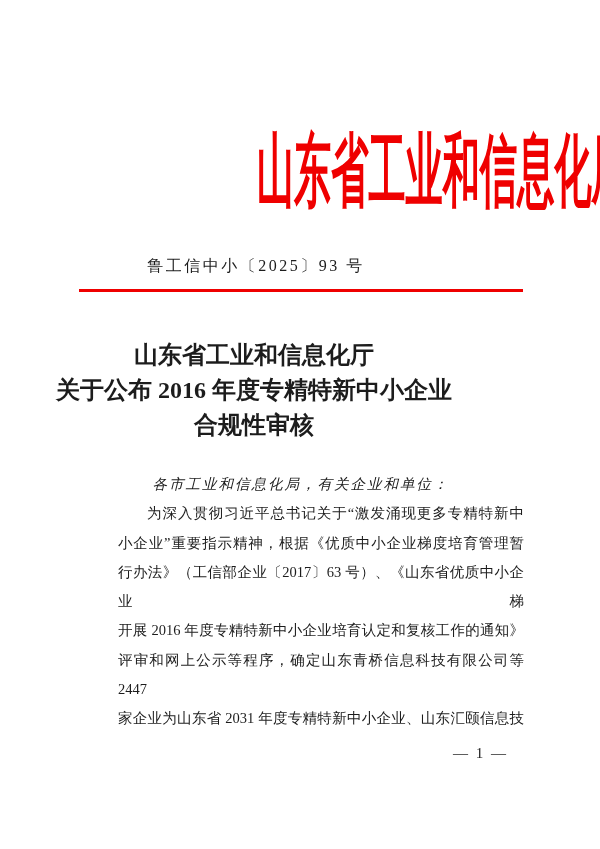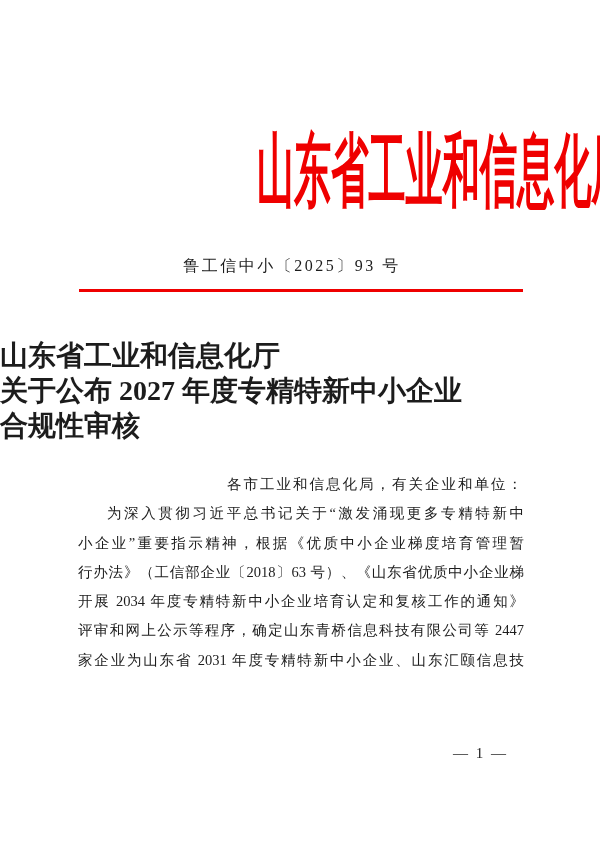--- a/index.html
+++ b/index.html
@@ -43,59 +43,61 @@
   .doc-number {
     position: absolute;
     top: 254px;
     left: 0;
     width: 512px;
     text-align: center;
     font-size: 16px;
     line-height: 24px;
     letter-spacing: 2.5px;
     color: var(--text-color, #1c1c1c);
-    margin-left: 36px;
   }
   
   .red-divider {
     position: absolute;
     top: 289px;
     left: 79px;
     width: 444px;
     height: 3px;
     background: var(--accent-red, #ef0000);
   }
   
   .notice-title {
     position: absolute;
     top: 338px;
     left: 0;
     width: 508px;
+    text-align: center;
     font-weight: bold;
-    font-size: 28px;
+    font-size: 24px;
     line-height: 35px;
     color: var(--text-color, #1c1c1c);
   }
   
   .body-block {
     position: absolute;
     top: 470px;
     left: 78px;
     width: 446px;
     font-size: 14.5px;
     line-height: 29.3px;
     color: var(--text-color, #1c1c1c);
   }
   .salutation {
-    text-align: right;
+    text-align: center;
     letter-spacing: 2px;
+    font-style: italic;
   }
   .body-lines p {
     text-align: justify;
     text-align-last: justify;
+    margin-left: 40px;
   }
   .body-lines p:first-child {
     text-indent: 2em;
   }
   
   .page-number {
     position: absolute;
     top: 745px;
     right: 92px;
     font-size: 15px;
@@ -111,31 +113,31 @@
   <div class="header-title-wrap">
     <span class="header-title">山东省工业和信息化厅文件</span>
   </div>
 
   <div class="doc-number">鲁工信中小〔2025〕93 号</div>
 
   <div class="red-divider"></div>
 
   <div class="notice-title">
       <div>山东省工业和信息化厅</div>
-      <div>关于公布 2027 年度专精特新中小企业</div>
+      <div>关于公布 2016 年度专精特新中小企业</div>
       <div>合规性审核</div>
     </div>
 
   <div class="body-block">
     <p class="salutation">各市工业和信息化局，有关企业和单位：</p>
     <div class="body-lines">
         <p>为深入贯彻习近平总书记关于“激发涌现更多专精特新中</p>
         <p>小企业”重要指示精神，根据《优质中小企业梯度培育管理暂</p>
-        <p>行办法》（工信部企业〔2018〕63 号）、《山东省优质中小企业梯</p>
-        <p>开展 2034 年度专精特新中小企业培育认定和复核工作的通知》</p>
+        <p>行办法》（工信部企业〔2017〕63 号）、《山东省优质中小企业梯</p>
+        <p>开展 2016 年度专精特新中小企业培育认定和复核工作的通知》</p>
         <p>评审和网上公示等程序，确定山东青桥信息科技有限公司等 2447</p>
         <p>家企业为山东省 2031 年度专精特新中小企业、山东汇颐信息技</p>
       </div>
   </div>
 
   <div class="page-number">— 1 —</div>
 
 </div>
 
 </body></html>

